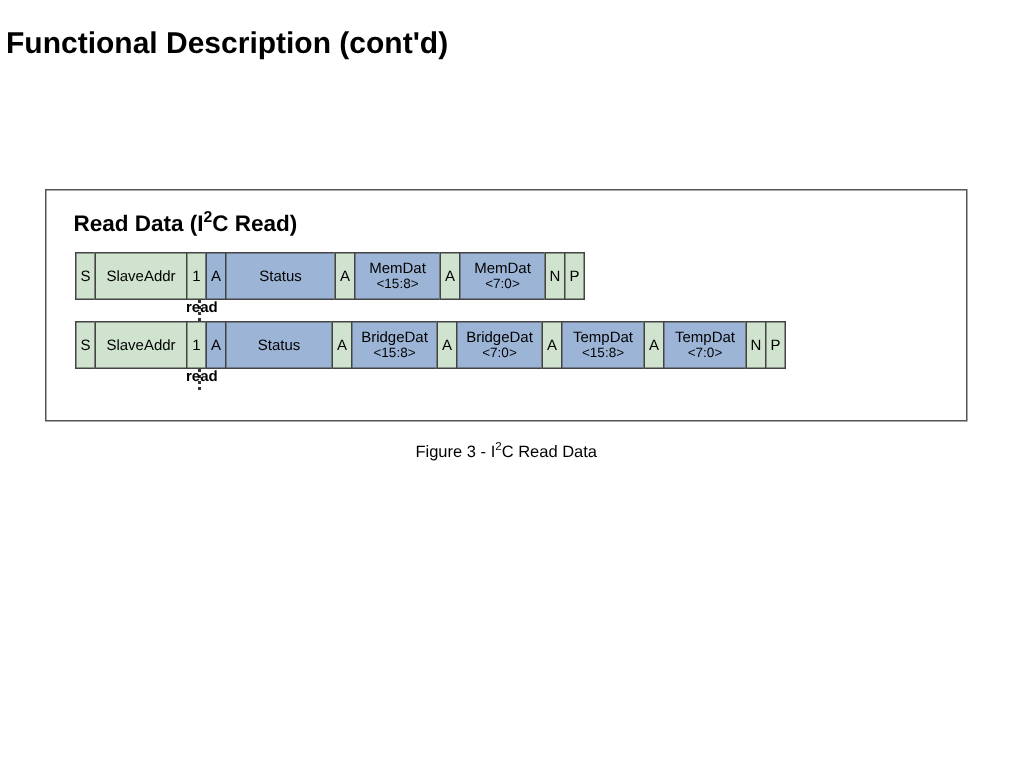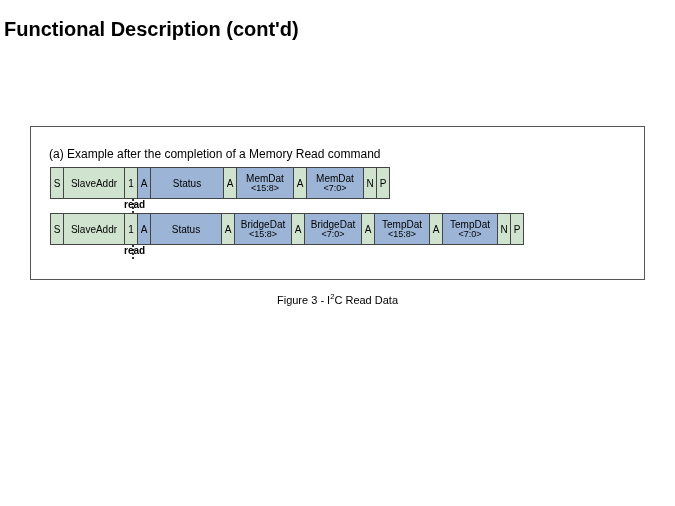--- a/index.html
+++ b/index.html
@@ -73,22 +73,22 @@
   }
   sup { font-size: 0.7em; }
 </style>
 </head>
 <body>
 
 <div class="title">Functional Description (cont'd)</div>
 
 <div class="outer">
 
+  <div class="subtitle">Read Data (I<sup>2</sup>C Read)</div>
 
-  <div class="example-label">(a) Example after the completion of a Memory Read command</div>
   <div class="row" id="rowA">
       <div class="cell green" style="width: 14px;">
         <span>S</span>
       </div>
       <div class="cell green" style="width: 62px;">
         <span>SlaveAddr</span>
       </div>
       <div class="cell green" style="width: 14px;">
         <span>1</span>
       </div>

